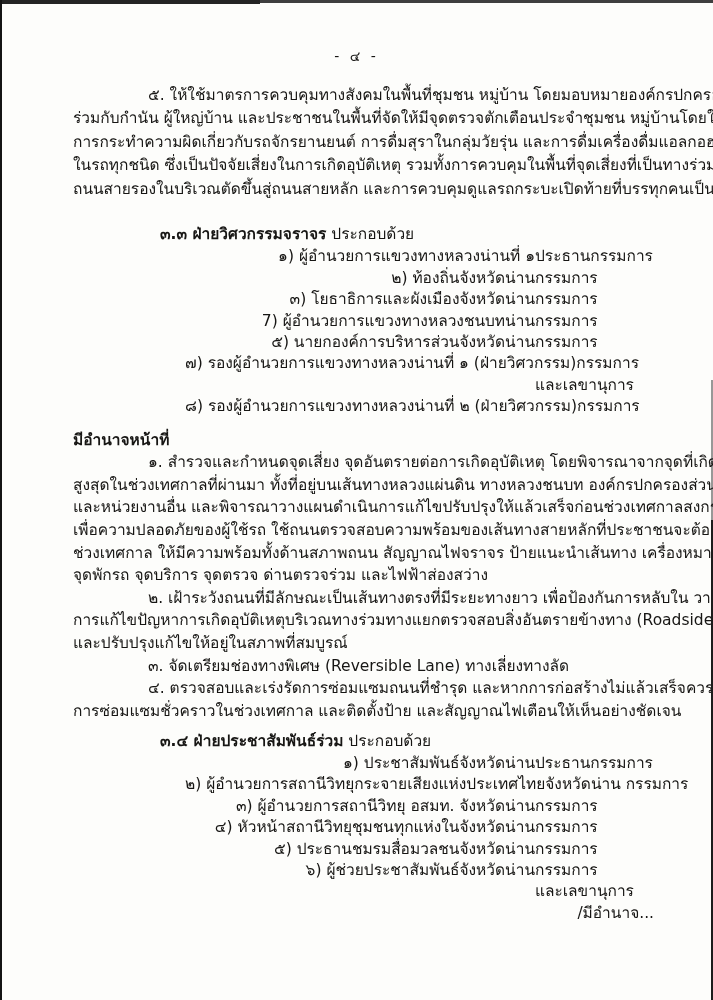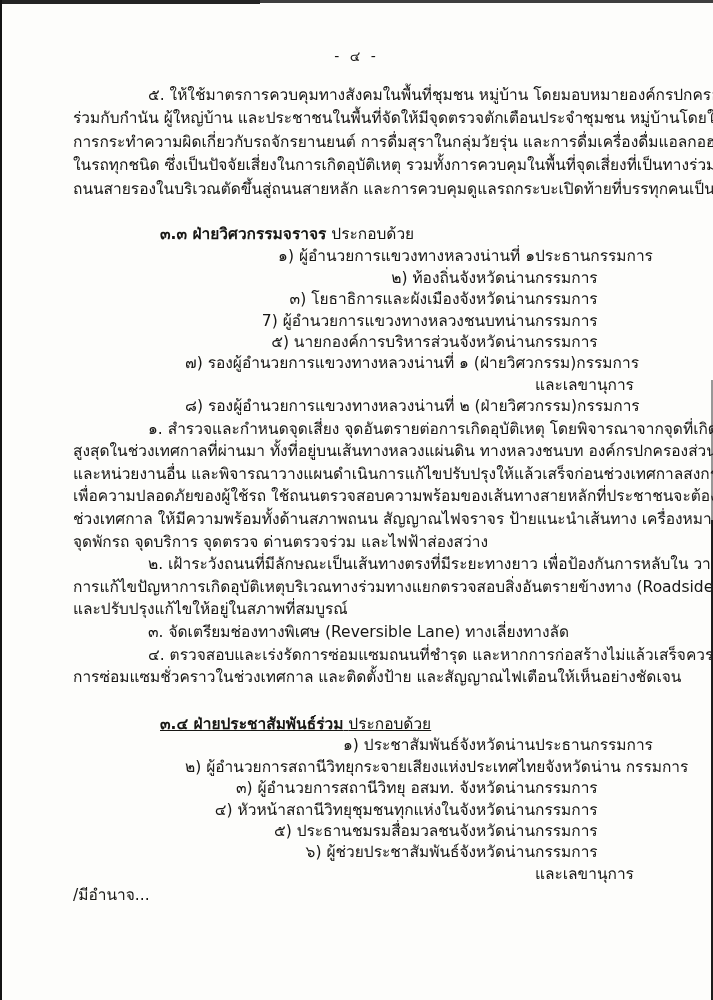--- a/index.html
+++ b/index.html
@@ -27,29 +27,29 @@
   .para .line{white-space:nowrap;}
   .indent{padding-left:75px;}
 
   .duties .line{white-space:nowrap;}
   .duties{font-size:15.5px;line-height:22.6px;}
   .duties-head{margin-top:11px;font-weight:bold;font-size:15.5px;line-height:22.6px;}
 
   .sec-header{padding-left:87px;font-size:15.5px;line-height:22.6px;white-space:nowrap;}
   .sec-header .bold{font-weight:bold;}
   .sec33-header{margin-top:22px;line-height:23.4px;}
-  .sec34-header{margin-top:24px;text-decoration:underline;}
+  .sec34-header{margin-top:8px;}
 
   .committee{font-size:15.5px;}
   .committee .row{padding-left:112px;line-height:21.4px;white-space:nowrap;}
   .committee .row-name{display:inline-block;min-width:350px;text-align:right;}
 
   .p5{margin-top:18px;}
 
-  .footer-cont{font-size:15.5px;line-height:21px;margin-right:-14px;white-space:nowrap;}
+  .footer-cont{font-size:15.5px;line-height:21px;text-align:right;margin-right:-14px;white-space:nowrap;}
 </style>
 </head>
 <body>
 
 <div id="page">
 
   <div class="edge-top"></div>
   <div class="edge-left"></div>
   <div class="edge-right-low"></div>
   <div class="edge-right-mid"></div>
@@ -73,20 +73,21 @@
     <div class="row"><span class="row-name">๑) ผู้อำนวยการแขวงทางหลวงน่านที่ ๑</span><span class="row-role">ประธานกรรมการ</span></div>
     <div class="row"><span class="row-name">๒) ท้องถิ่นจังหวัดน่าน</span><span class="row-role">กรรมการ</span></div>
     <div class="row"><span class="row-name">๓) โยธาธิการและผังเมืองจังหวัดน่าน</span><span class="row-role">กรรมการ</span></div>
     <div class="row"><span class="row-name">7) ผู้อำนวยการแขวงทางหลวงชนบทน่าน</span><span class="row-role">กรรมการ</span></div>
     <div class="row"><span class="row-name">๕) นายกองค์การบริหารส่วนจังหวัดน่าน</span><span class="row-role">กรรมการ</span></div>
     <div class="row"><span class="row-name">๗) รองผู้อำนวยการแขวงทางหลวงน่านที่ ๑ (ฝ่ายวิศวกรรม)</span><span class="row-role">กรรมการ</span></div>
     <div class="row"><span class="row-name"></span><span class="row-role">และเลขานุการ</span></div>
     <div class="row"><span class="row-name">๘) รองผู้อำนวยการแขวงทางหลวงน่านที่ ๒ (ฝ่ายวิศวกรรม)</span><span class="row-role">กรรมการ</span></div>
   </div>
 
+  <div class="duties-head">มีอำนาจหน้าที่</div>
 
   <div class="duties">
     <div class="line indent">๑. สำรวจและกำหนดจุดเสี่ยง จุดอันตรายต่อการเกิดอุบัติเหตุ โดยพิจารณาจากจุดที่เกิดอุบัติเหตุ</div>
     <div class="line">สูงสุดในช่วงเทศกาลที่ผ่านมา ทั้งที่อยู่บนเส้นทางหลวงแผ่นดิน ทางหลวงชนบท องค์กรปกครองส่วนท้องถิ่น</div>
     <div class="line">และหน่วยงานอื่น และพิจารณาวางแผนดำเนินการแก้ไขปรับปรุงให้แล้วเสร็จก่อนช่วงเทศกาลสงกรานต์จะมาถึง</div>
     <div class="line">เพื่อความปลอดภัยของผู้ใช้รถ ใช้ถนนตรวจสอบความพร้อมของเส้นทางสายหลักที่ประชาชนจะต้องเดินทาง</div>
     <div class="line">ช่วงเทศกาล ให้มีความพร้อมทั้งด้านสภาพถนน สัญญาณไฟจราจร ป้ายแนะนำเส้นทาง เครื่องหมายเตือนต่าง ๆ</div>
     <div class="line">จุดพักรถ จุดบริการ จุดตรวจ ด่านตรวจร่วม และไฟฟ้าส่องสว่าง</div>
   </div>
 

